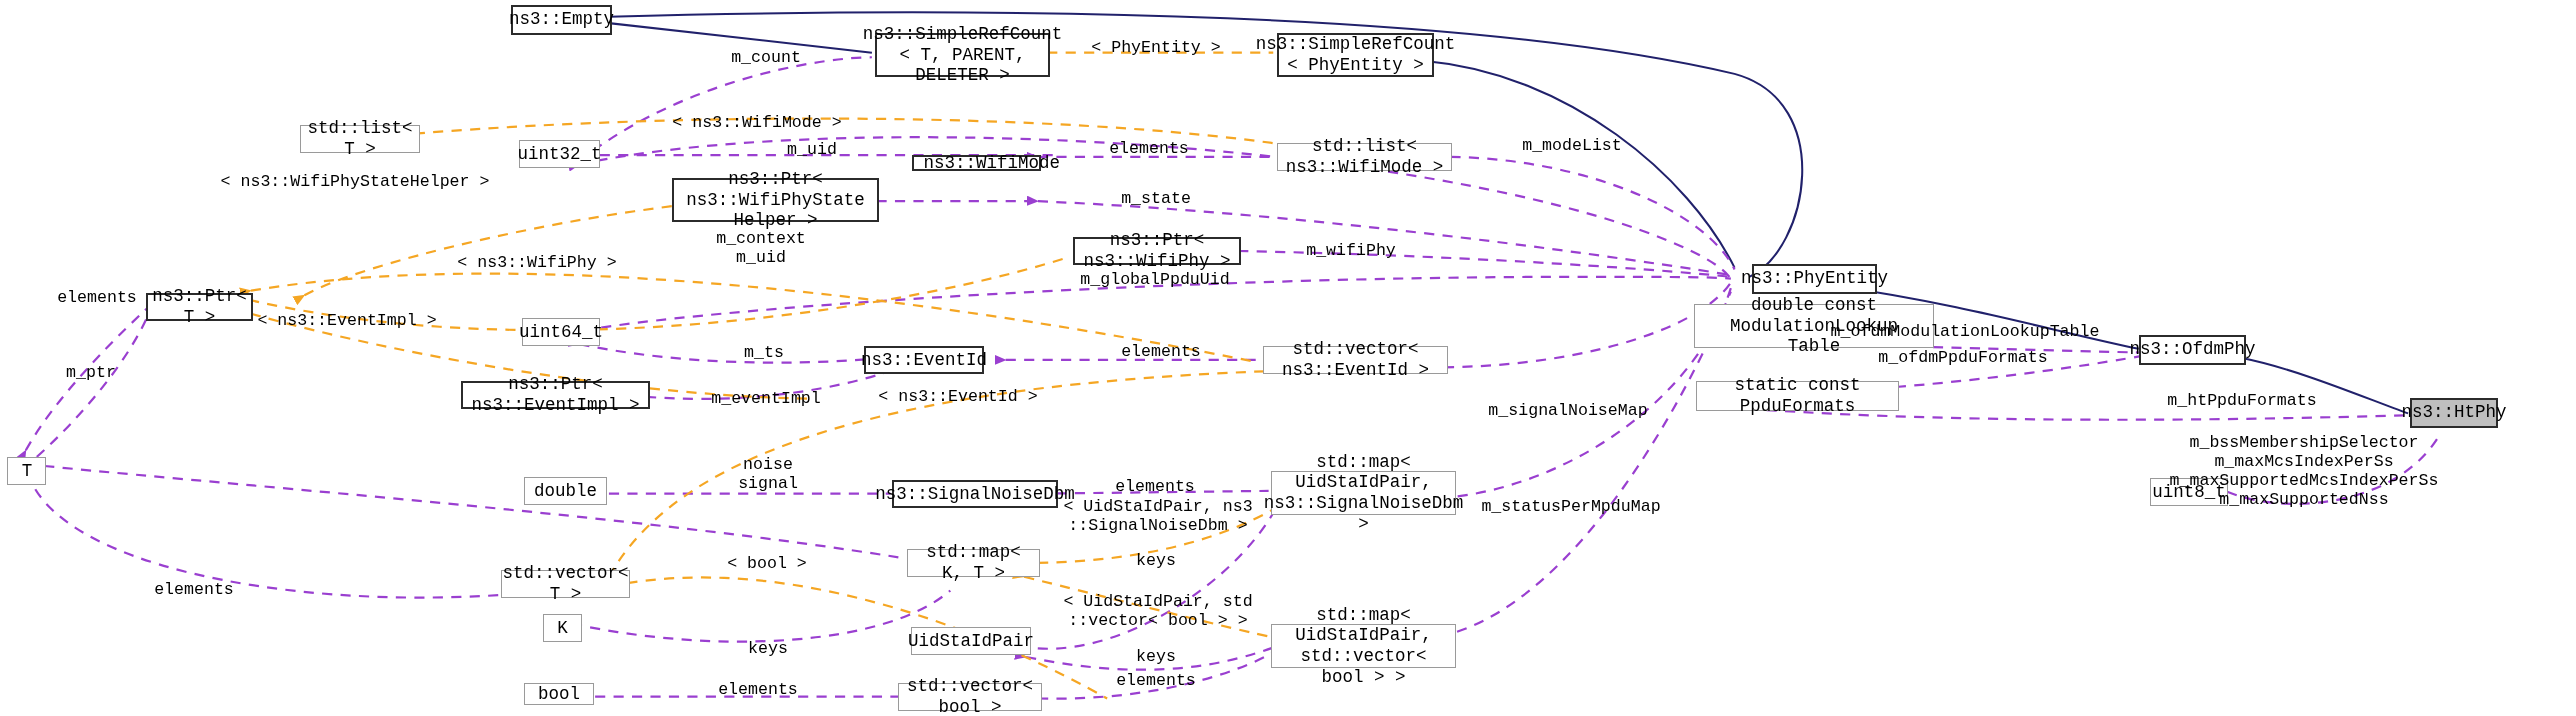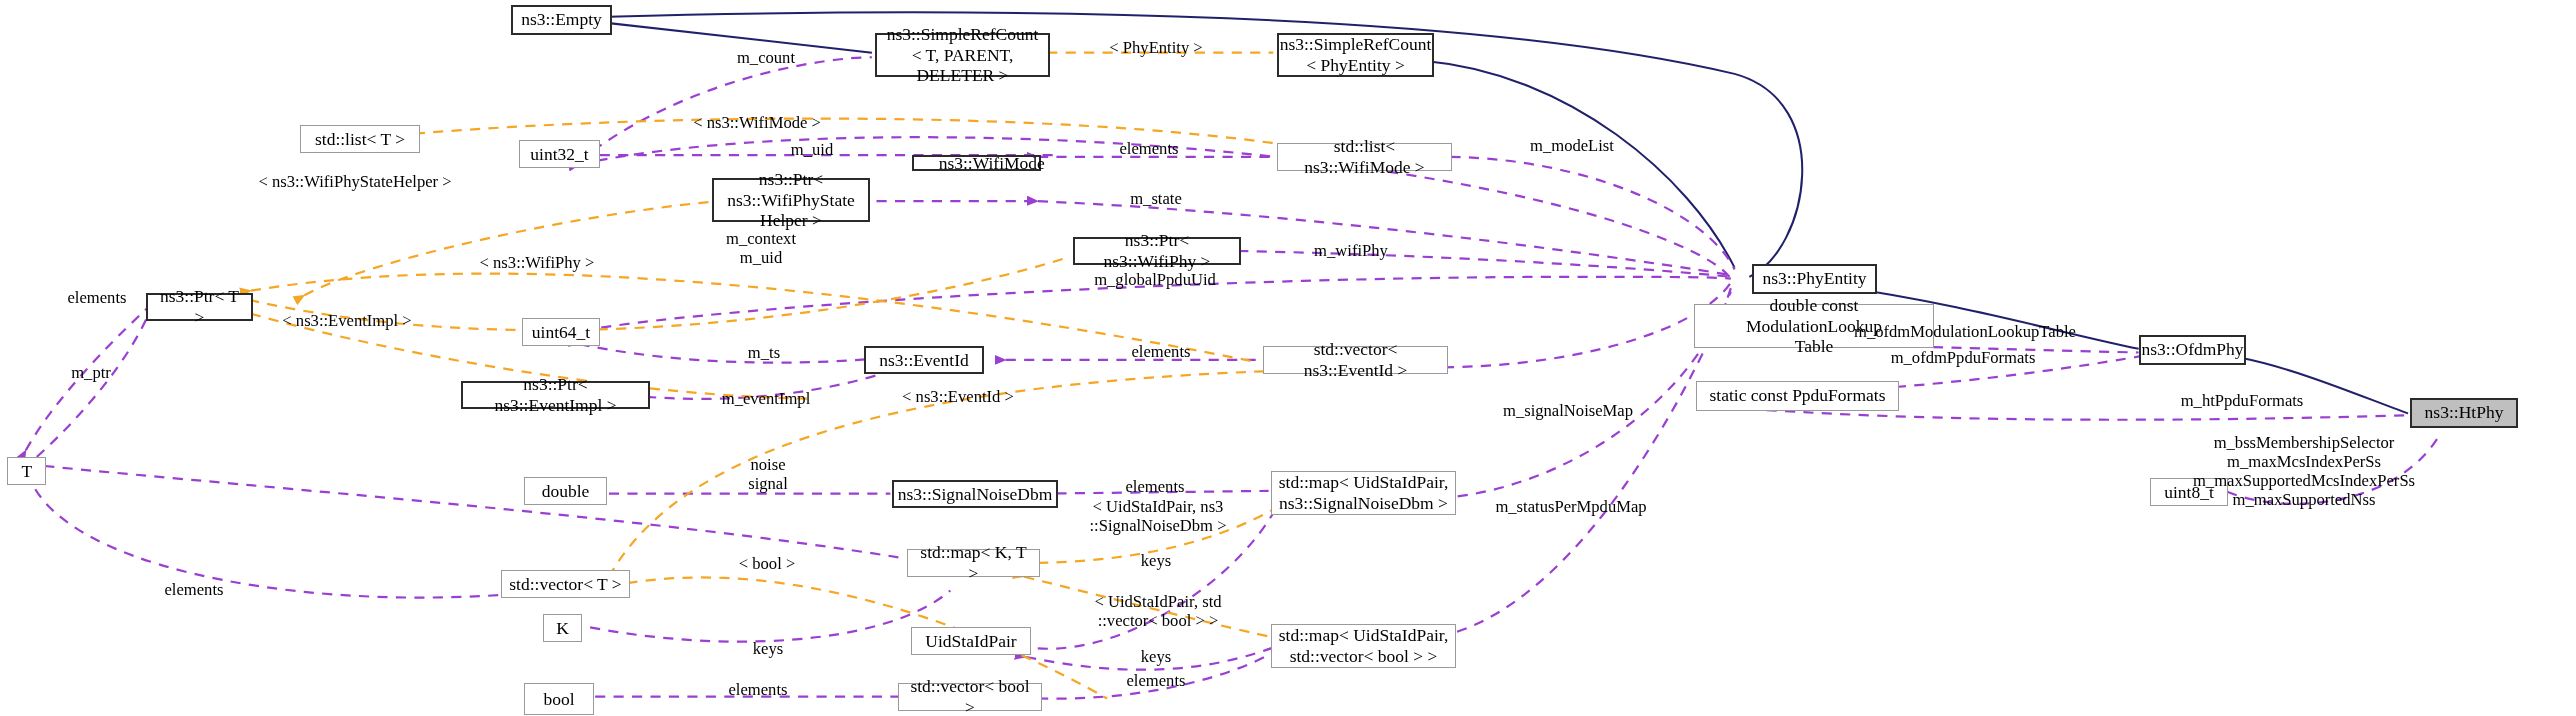--- a/index.html
+++ b/index.html
@@ -5,21 +5,21 @@
   html, body {
     margin: 0;
     padding: 0;
     background: #ffffff;
   }
   #diagram-root {
     position: relative;
     width: 2576px;
     height: 717px;
     background: #ffffff;
-    font-family: Liberation Serif, serif;
+    font-family: Liberation Mono, monospace;
     overflow: hidden;
   }
   svg.edge-layer {
     position: absolute;
     left: 0;
     top: 0;
     width: 2576px;
     height: 717px;
     pointer-events: none;
   }
@@ -188,21 +188,21 @@
 &lt; PhyEntity &gt;</div>
 
   <div class="node plain" style="left:300px; top:125px; width:120px; height:28px;">std::list&lt; T &gt;</div>
 
   <div class="node plain" style="left:519px; top:140px; width:81px; height:28px;">uint32_t</div>
 
   <div class="node solid" style="left:912px; top:155px; width:129px; height:16px;padding-left:36px;">ns3::WifiMode</div>
 
   <div class="node plain" style="left:1277px; top:143px; width:175px; height:28px;">std::list&lt; ns3::WifiMode &gt;</div>
 
-  <div class="node solid" style="left:672px; top:178px; width:158px; height:44px;margin-left:40px;">ns3::Ptr&lt; ns3::WifiPhyState
+  <div class="node solid" style="left:672px; top:178px; width:207px; height:44px;">ns3::Ptr&lt; ns3::WifiPhyState
 Helper &gt;</div>
 
   <div class="node solid" style="left:1073px; top:237px; width:168px; height:28px;">ns3::Ptr&lt; ns3::WifiPhy &gt;</div>
 
   <div class="node solid" style="left:1733px; top:264px; width:125px; height:29.5px;margin-left:19px;">ns3::PhyEntity</div>
 
   <div class="node solid" style="left:146px; top:293px; width:107px; height:28px;">ns3::Ptr&lt; T &gt;</div>
 
   <div class="node plain" style="left:522px; top:318px; width:78px; height:28px;">uint64_t</div>
 
@@ -212,21 +212,21 @@
 
   <div class="node solid" style="left:461px; top:381px; width:189px; height:28px;">ns3::Ptr&lt; ns3::EventImpl &gt;</div>
 
   <div class="node plain" style="left:1694px; top:304px; width:240px; height:44px;">double const ModulationLookup
 Table</div>
 
   <div class="node plain" style="left:1696px; top:381px; width:203px; height:29.5px;">static const PpduFormats</div>
 
   <div class="node solid" style="left:2139px; top:335px; width:107px; height:29.5px;">ns3::OfdmPhy</div>
 
-  <div class="node focus" style="left:2410px; top:398px; width:108px; height:29.5px;">ns3::HtPhy</div>
+  <div class="node focus" style="left:2410px; top:398px; width:88px; height:29.5px;">ns3::HtPhy</div>
 
   <div class="node plain" style="left:7.4px; top:457px; width:39px; height:28px;">T</div>
 
   <div class="node plain" style="left:524px; top:477px; width:83px; height:28px;">double</div>
 
   <div class="node solid" style="left:892px; top:480px; width:166px; height:28px;">ns3::SignalNoiseDbm</div>
 
   <div class="node plain" style="left:1271px; top:471px; width:185px; height:44px;">std::map&lt; UidStaIdPair,
 ns3::SignalNoiseDbm &gt;</div>
 
@@ -236,21 +236,21 @@
 
   <div class="node plain" style="left:907px; top:549px; width:133px; height:28px;">std::map&lt; K, T &gt;</div>
 
   <div class="node plain" style="left:543px; top:614px; width:39px; height:28px;">K</div>
 
   <div class="node plain" style="left:911px; top:627px; width:120px; height:28px;">UidStaIdPair</div>
 
   <div class="node plain" style="left:1271px; top:624px; width:185px; height:44px;">std::map&lt; UidStaIdPair,
 std::vector&lt; bool &gt; &gt;</div>
 
-  <div class="node plain" style="left:524px; top:683px; width:70px; height:32px;">bool</div>
+  <div class="node plain" style="left:524px; top:683px; width:70px; height:22px;">bool</div>
 
   <div class="node plain" style="left:898px; top:683px; width:144px; height:28px;">std::vector&lt; bool &gt;</div>
 
   <div class="edge-label" style="left:766px; top:58px;">m_count</div>
 
   <div class="edge-label" style="left:1156px; top:48px;">&lt; PhyEntity &gt;</div>
 
   <div class="edge-label" style="left:757px; top:123px;">&lt; ns3::WifiMode &gt;</div>
 
   <div class="edge-label" style="left:812px; top:150px;">m_uid</div>

